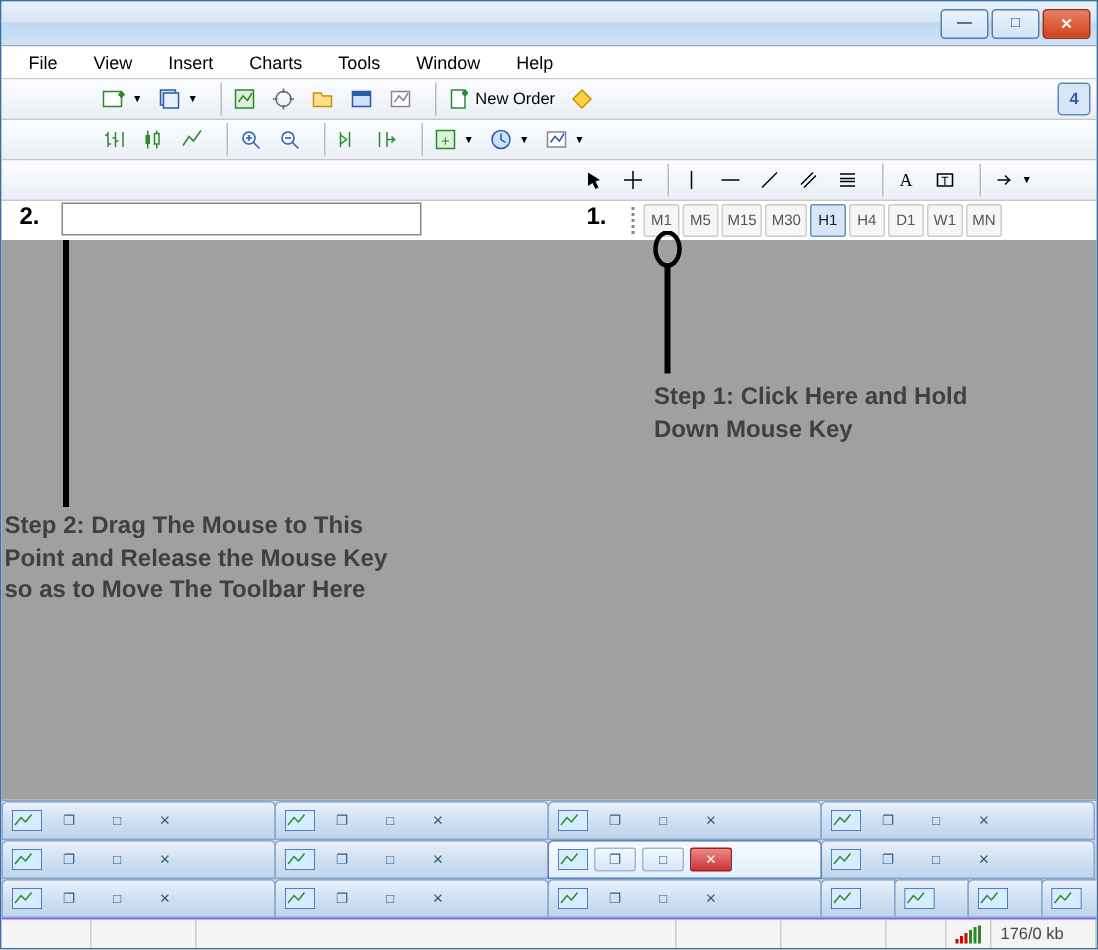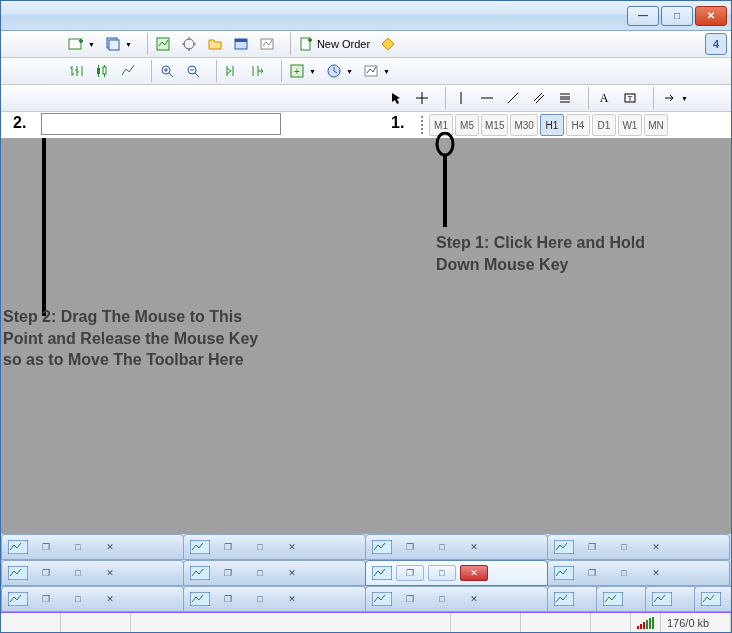--- a/index.html
+++ b/index.html
@@ -66,21 +66,21 @@
     position: absolute; left: 40px; top: 1px; width: 240px; height: 22px;
     border: 1px solid #888; background: #fff;
   }
   .step1-label { position: absolute; left: 390px; top: 2px; font-weight: bold; font-size: 16px; }
   
   .anno {
     position: absolute; font-size: 16px; font-weight: bold; color: #404040;
     line-height: 1.35; pointer-events: none;
   }
   .anno1 { left: 435px; top: 94px; width: 230px; }
-  .anno2 { left: 2px; top: 168px; width: 260px; }
+  .anno2 { left: 2px; top: 180px; width: 260px; }
   .arrow-svg { position: absolute; pointer-events: none; }
   
   .mdi-strip {
     background: linear-gradient(to bottom, #cfddee, #b6c9df);
     border-top: 1px solid #8ba8c8;
   }
   .mdi-row { display: flex; }
   .mdi-tab {
     width: 183px; height: 26px;
     background: linear-gradient(to bottom, #eaf2fc 0%, #d0e0f2 50%, #bfd4ec 100%);
@@ -120,20 +120,29 @@
 <div class="window">
 
   <div class="titlebar">
     <div class="win-btns">
       <div class="win-btn">—</div>
       <div class="win-btn">□</div>
       <div class="win-btn close">✕</div>
     </div>
   </div>
 
+  <div class="menubar">
+    <div class="menu-item">File</div>
+    <div class="menu-item">View</div>
+    <div class="menu-item">Insert</div>
+    <div class="menu-item">Charts</div>
+    <div class="menu-item">Tools</div>
+    <div class="menu-item">Window</div>
+    <div class="menu-item">Help</div>
+  </div>
 
   <div class="toolbar-row indent1">
     <div class="tb-group">
       <div class="tb-btn">
         <span class="tb-ico">
           <svg width="16" height="16">
               <rect x="1" y="3" width="12" height="10" fill="#fff" stroke="#2a8a2a"></rect>
               <path d="M11 1 h4 M13 -1 v4" stroke="#2a8a2a" stroke-width="2" transform="translate(0,4)"></path>
             </svg>
         </span>

